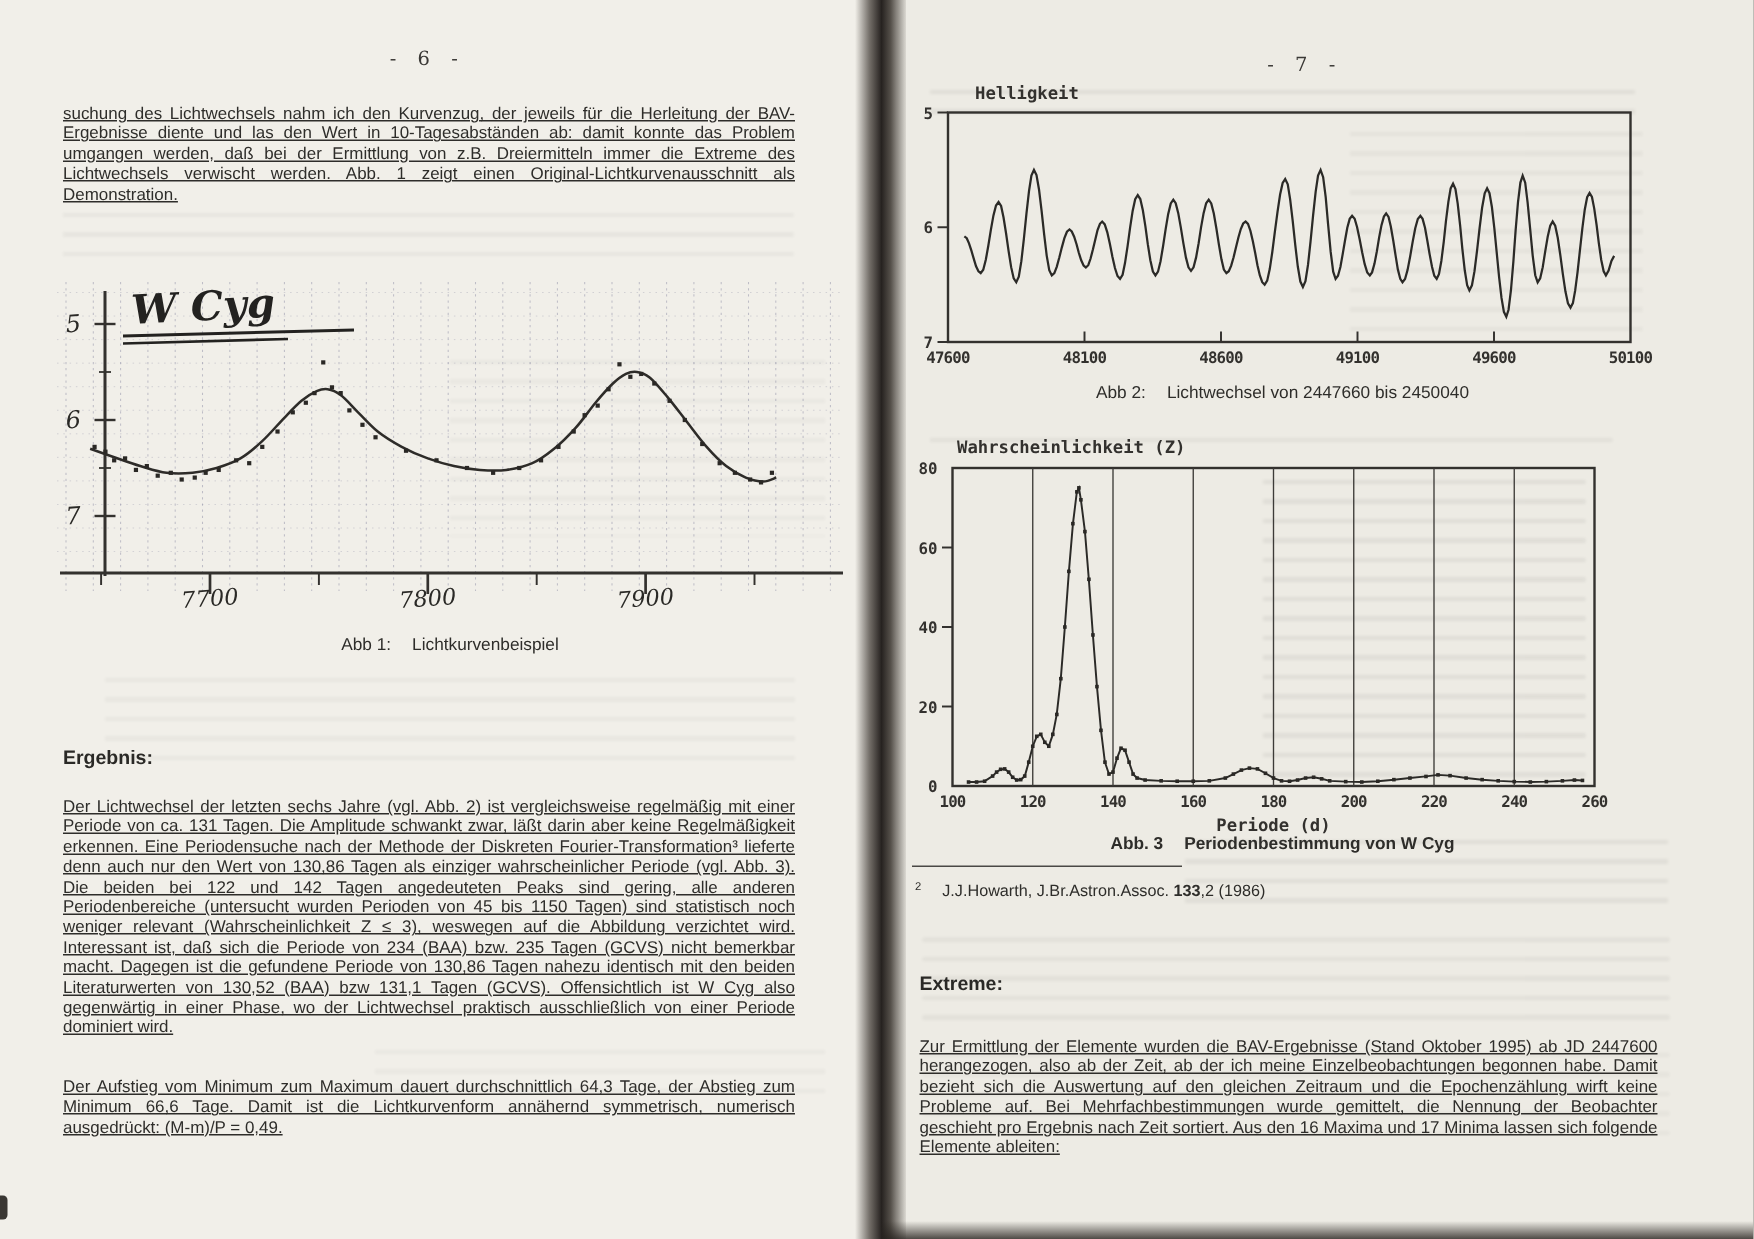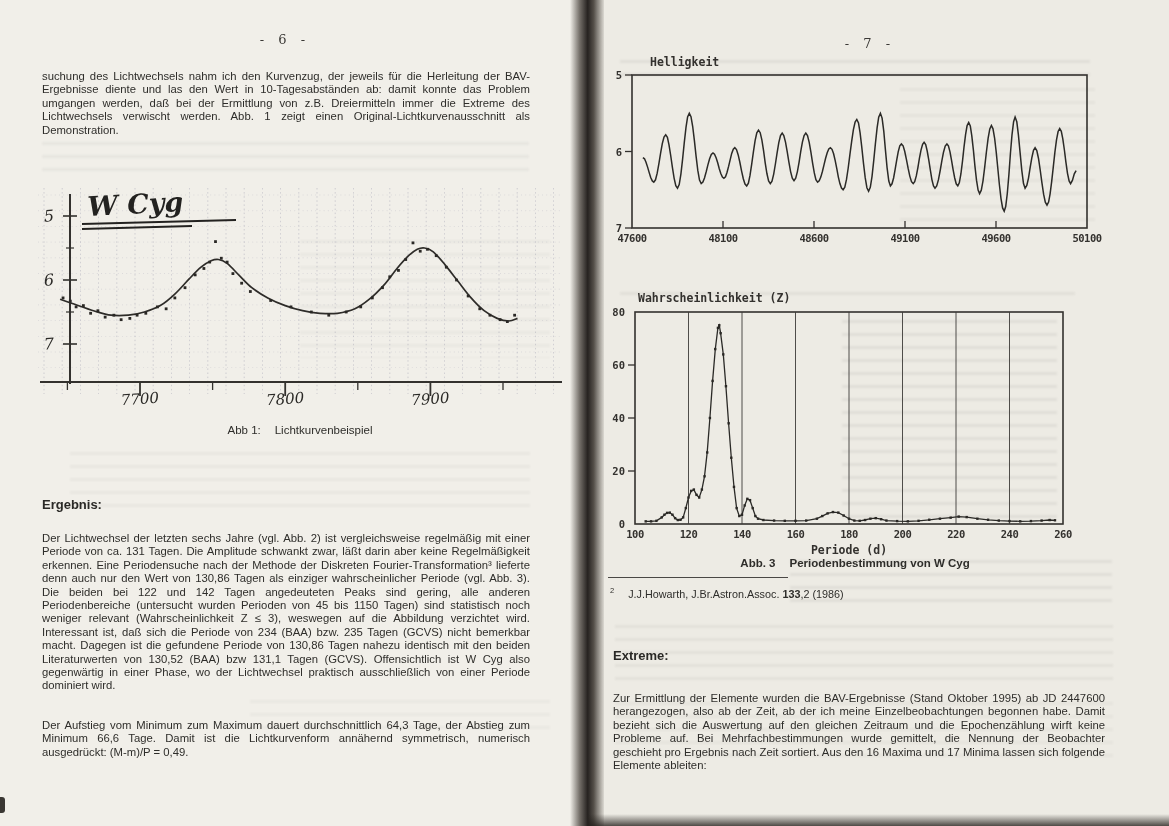--- a/index.html
+++ b/index.html
@@ -5,21 +5,21 @@
   html,body{margin:0;padding:0;background:#8a8a86;}
   .scan{position:relative;width:1169px;height:826px;overflow:hidden;
         background:#f1efe9;font-family:"Liberation Sans",sans-serif;color:#2b2a28;}
   .page-right-bg{position:absolute;left:598px;top:0;width:571px;height:826px;background:#edebe4;}
   .gutter{position:absolute;left:570px;top:0;width:34px;height:826px;
         background:linear-gradient(90deg, rgba(120,115,108,0) 0%, #75706a 28%, #262220 52%, #55504a 70%, rgba(150,145,138,.2) 100%);}
   .shadow-bottom{position:absolute;left:588px;top:814px;width:581px;height:12px;
         background:linear-gradient(180deg, rgba(50,46,42,0), rgba(38,34,30,.8));}
   .mark-left{position:absolute;left:0;top:797px;width:5px;height:16px;background:#3a3733;border-radius:0 3px 3px 0;}
   .pagenum{position:absolute;font-family:"DejaVu Serif",serif;font-size:13px;letter-spacing:5px;color:#3a3835;}
-  .body-par{position:absolute;font-size:11.3px;line-height:13.4px;text-align:justify;color:#2e2d2a;}
+  .body-par{position:absolute;font-size:11.3px;line-height:13.4px;text-align:justify;color:#2e2d2a;text-decoration:underline;}
   .heading{position:absolute;font-size:13px;font-weight:bold;color:#2a2926;}
   .caption{position:absolute;font-size:11.5px;color:#2e2d2a;text-align:center;}
   .caption .cap-label{margin-right:14px;}
   .footnote-block{position:absolute;font-size:10.8px;color:#2e2d2a;}
   .footnote-row{height:14px;white-space:nowrap;}
   .footnote-row sup{font-size:7.5px;vertical-align:super;margin-right:14px;}
   .fn-bold{font-weight:bold;}
   .fnrule{position:absolute;height:0;border-top:1.4px solid #4a4845;}
   .bleed{position:absolute;filter:blur(1.1px);pointer-events:none;
         background:repeating-linear-gradient(to bottom, rgba(45,44,42,.55) 0 3px, rgba(0,0,0,0) 3px 13px);}
@@ -194,20 +194,23 @@
       <line x1="216" y1="173" x2="216" y2="180" stroke="#33312e" stroke-width="1.3"></line>
       <text x="216" y="194" text-anchor="middle" font-family="&quot;DejaVu Sans Mono&quot;,monospace" font-weight="bold" font-size="10.5" letter-spacing="-0.5" fill="#33312e">48600</text>
       <line x1="307" y1="173" x2="307" y2="180" stroke="#33312e" stroke-width="1.3"></line>
       <text x="307" y="194" text-anchor="middle" font-family="&quot;DejaVu Sans Mono&quot;,monospace" font-weight="bold" font-size="10.5" letter-spacing="-0.5" fill="#33312e">49100</text>
       <line x1="398" y1="173" x2="398" y2="180" stroke="#33312e" stroke-width="1.3"></line>
       <text x="398" y="194" text-anchor="middle" font-family="&quot;DejaVu Sans Mono&quot;,monospace" font-weight="bold" font-size="10.5" letter-spacing="-0.5" fill="#33312e">49600</text>
       <text x="489" y="194" text-anchor="middle" font-family="&quot;DejaVu Sans Mono&quot;,monospace" font-weight="bold" font-size="10.5" letter-spacing="-0.5" fill="#33312e">50100</text>
       <path d="M44.9,109.6L46.5,110.8L48.0,114.2L49.6,119.1L51.2,124.6L52.7,129.5L54.3,132.9L55.8,134.1L57.5,131.8L59.2,125.2L60.9,115.7L62.6,105.1L64.3,95.6L66.0,89.0L67.7,86.7L69.4,89.3L71.0,96.8L72.7,107.5L74.4,119.4L76.1,130.1L77.8,137.6L79.5,140.2L81.2,136.5L82.9,126.1L84.6,111.1L86.3,94.4L88.0,79.4L89.6,69.0L91.3,65.3L93.0,68.7L94.7,78.5L96.4,92.6L98.1,108.3L99.8,122.4L101.5,132.1L103.2,135.6L104.9,134.1L106.5,129.9L108.2,123.7L109.9,116.9L111.6,110.8L113.3,106.5L115.0,105.0L116.5,106.3L118.1,109.8L119.7,114.8L121.2,120.5L122.8,125.5L124.4,129.0L125.9,130.3L127.5,128.8L129.0,124.5L130.6,118.4L132.2,111.6L133.7,105.4L135.3,101.2L136.8,99.7L138.5,101.6L140.2,106.9L141.9,114.5L143.6,123.1L145.3,130.7L147.0,136.0L148.7,137.9L150.4,135.2L152.0,127.4L153.7,116.2L155.4,103.8L157.1,92.6L158.8,84.8L160.5,82.1L162.2,84.7L163.9,92.2L165.6,102.9L167.2,114.8L168.9,125.5L170.6,133.0L172.3,135.6L174.0,133.1L175.7,126.1L177.4,116.0L179.1,104.8L180.8,94.6L182.5,87.6L184.2,85.1L185.8,87.5L187.5,94.1L189.2,103.6L190.9,114.1L192.6,123.6L194.3,130.2L196.0,132.6L197.7,130.2L199.4,123.6L201.1,114.1L202.7,103.6L204.4,94.1L206.1,87.5L207.8,85.1L209.5,87.6L211.2,94.4L212.9,104.2L214.6,115.1L216.3,124.9L217.9,131.7L219.6,134.1L221.2,132.8L222.8,129.1L224.4,123.5L226.0,116.9L227.6,110.3L229.2,104.7L230.8,101.0L232.4,99.7L234.0,101.3L235.6,105.8L237.2,112.7L238.8,120.7L240.3,128.8L241.9,135.6L243.5,140.1L245.1,141.8L246.8,139.1L248.5,131.4L250.2,120.0L251.9,106.6L253.7,93.1L255.4,81.7L257.1,74.0L258.8,71.4L260.5,74.9L262.1,84.9L263.8,99.3L265.5,115.3L267.2,129.7L268.9,139.7L270.6,143.3L272.3,139.4L274.0,128.6L275.7,112.9L277.4,95.6L279.1,79.9L280.7,69.1L282.4,65.3L284.1,70.1L285.8,83.4L287.4,101.6L289.1,119.8L290.8,133.1L292.4,137.9L294.0,135.8L295.6,130.0L297.1,121.6L298.7,112.2L300.2,103.8L301.8,97.9L303.4,95.9L305.1,97.8L306.7,103.3L308.4,111.3L310.1,120.2L311.8,128.1L313.5,133.7L315.2,135.6L316.7,133.6L318.3,127.9L319.9,119.6L321.4,110.4L323.0,102.1L324.6,96.4L326.1,94.3L327.7,96.6L329.2,103.0L330.8,112.2L332.4,122.4L333.9,131.6L335.5,137.9L337.0,140.2L338.7,138.0L340.4,131.9L342.1,123.0L343.8,113.1L345.5,104.2L347.2,98.0L348.9,95.9L350.4,97.9L352.0,103.8L353.5,112.2L355.1,121.6L356.7,130.0L358.2,135.8L359.8,137.9L361.3,134.8L362.9,126.0L364.5,113.2L366.0,99.1L367.6,86.4L369.1,77.6L370.7,74.4L372.3,78.0L373.8,87.8L375.4,102.1L376.9,117.9L378.5,132.2L380.1,142.1L381.6,145.6L383.3,142.2L385.0,132.8L386.7,119.1L388.4,104.0L390.1,90.3L391.8,80.9L393.4,77.5L395.0,80.8L396.6,90.0L398.2,103.9L399.8,120.3L401.4,136.7L403.0,150.6L404.6,159.9L406.2,163.2L407.7,158.5L409.3,145.5L410.9,126.6L412.4,105.7L414.0,86.8L415.6,73.7L417.1,69.1L418.8,73.8L420.4,86.9L422.1,104.6L423.8,122.4L425.5,135.5L427.1,140.2L428.8,137.5L430.5,130.1L432.1,119.9L433.8,109.8L435.5,102.4L437.1,99.7L438.8,102.5L440.5,110.5L442.2,122.0L443.9,134.7L445.6,146.2L447.3,154.2L449.0,157.1L450.6,154.1L452.1,145.8L453.7,133.4L455.3,118.8L456.9,104.2L458.5,91.8L460.1,83.5L461.7,80.6L463.3,83.3L464.8,90.9L466.4,102.0L467.9,114.2L469.5,125.3L471.1,132.9L472.6,135.6L474.4,132.4L476.3,125.9L478.1,122.6" fill="none" stroke="#2b2a27" stroke-width="1.5"></path>
     </svg>
 
+  <div class="caption" style="left:620px;top:256px;width:470px;">
+    <span class="cap-label">Abb 2:</span><span>Lichtwechsel von 2447660 bis 2450040</span>
+  </div>
 
   <svg id="fig3" style="left:598px;top:288px;" width="517" height="285" viewBox="0 0 517 285">
       <text x="40" y="14" font-family="&quot;DejaVu Sans Mono&quot;,monospace" font-weight="bold" font-size="11.5" fill="#33312e">Wahrscheinlichkeit (Z)</text>
       <rect x="37" y="24" width="428" height="212" fill="none" stroke="#33312e" stroke-width="1.6"></rect>
       <line x1="90.5" y1="24" x2="90.5" y2="236" stroke="#3d3b38" stroke-width="0.9"></line>
       <line x1="144" y1="24" x2="144" y2="236" stroke="#3d3b38" stroke-width="0.9"></line>
       <line x1="197.5" y1="24" x2="197.5" y2="236" stroke="#3d3b38" stroke-width="0.9"></line>
       <line x1="251" y1="24" x2="251" y2="236" stroke="#3d3b38" stroke-width="0.9"></line>
       <line x1="304.5" y1="24" x2="304.5" y2="236" stroke="#3d3b38" stroke-width="0.9"></line>
       <line x1="358" y1="24" x2="358" y2="236" stroke="#3d3b38" stroke-width="0.9"></line>

